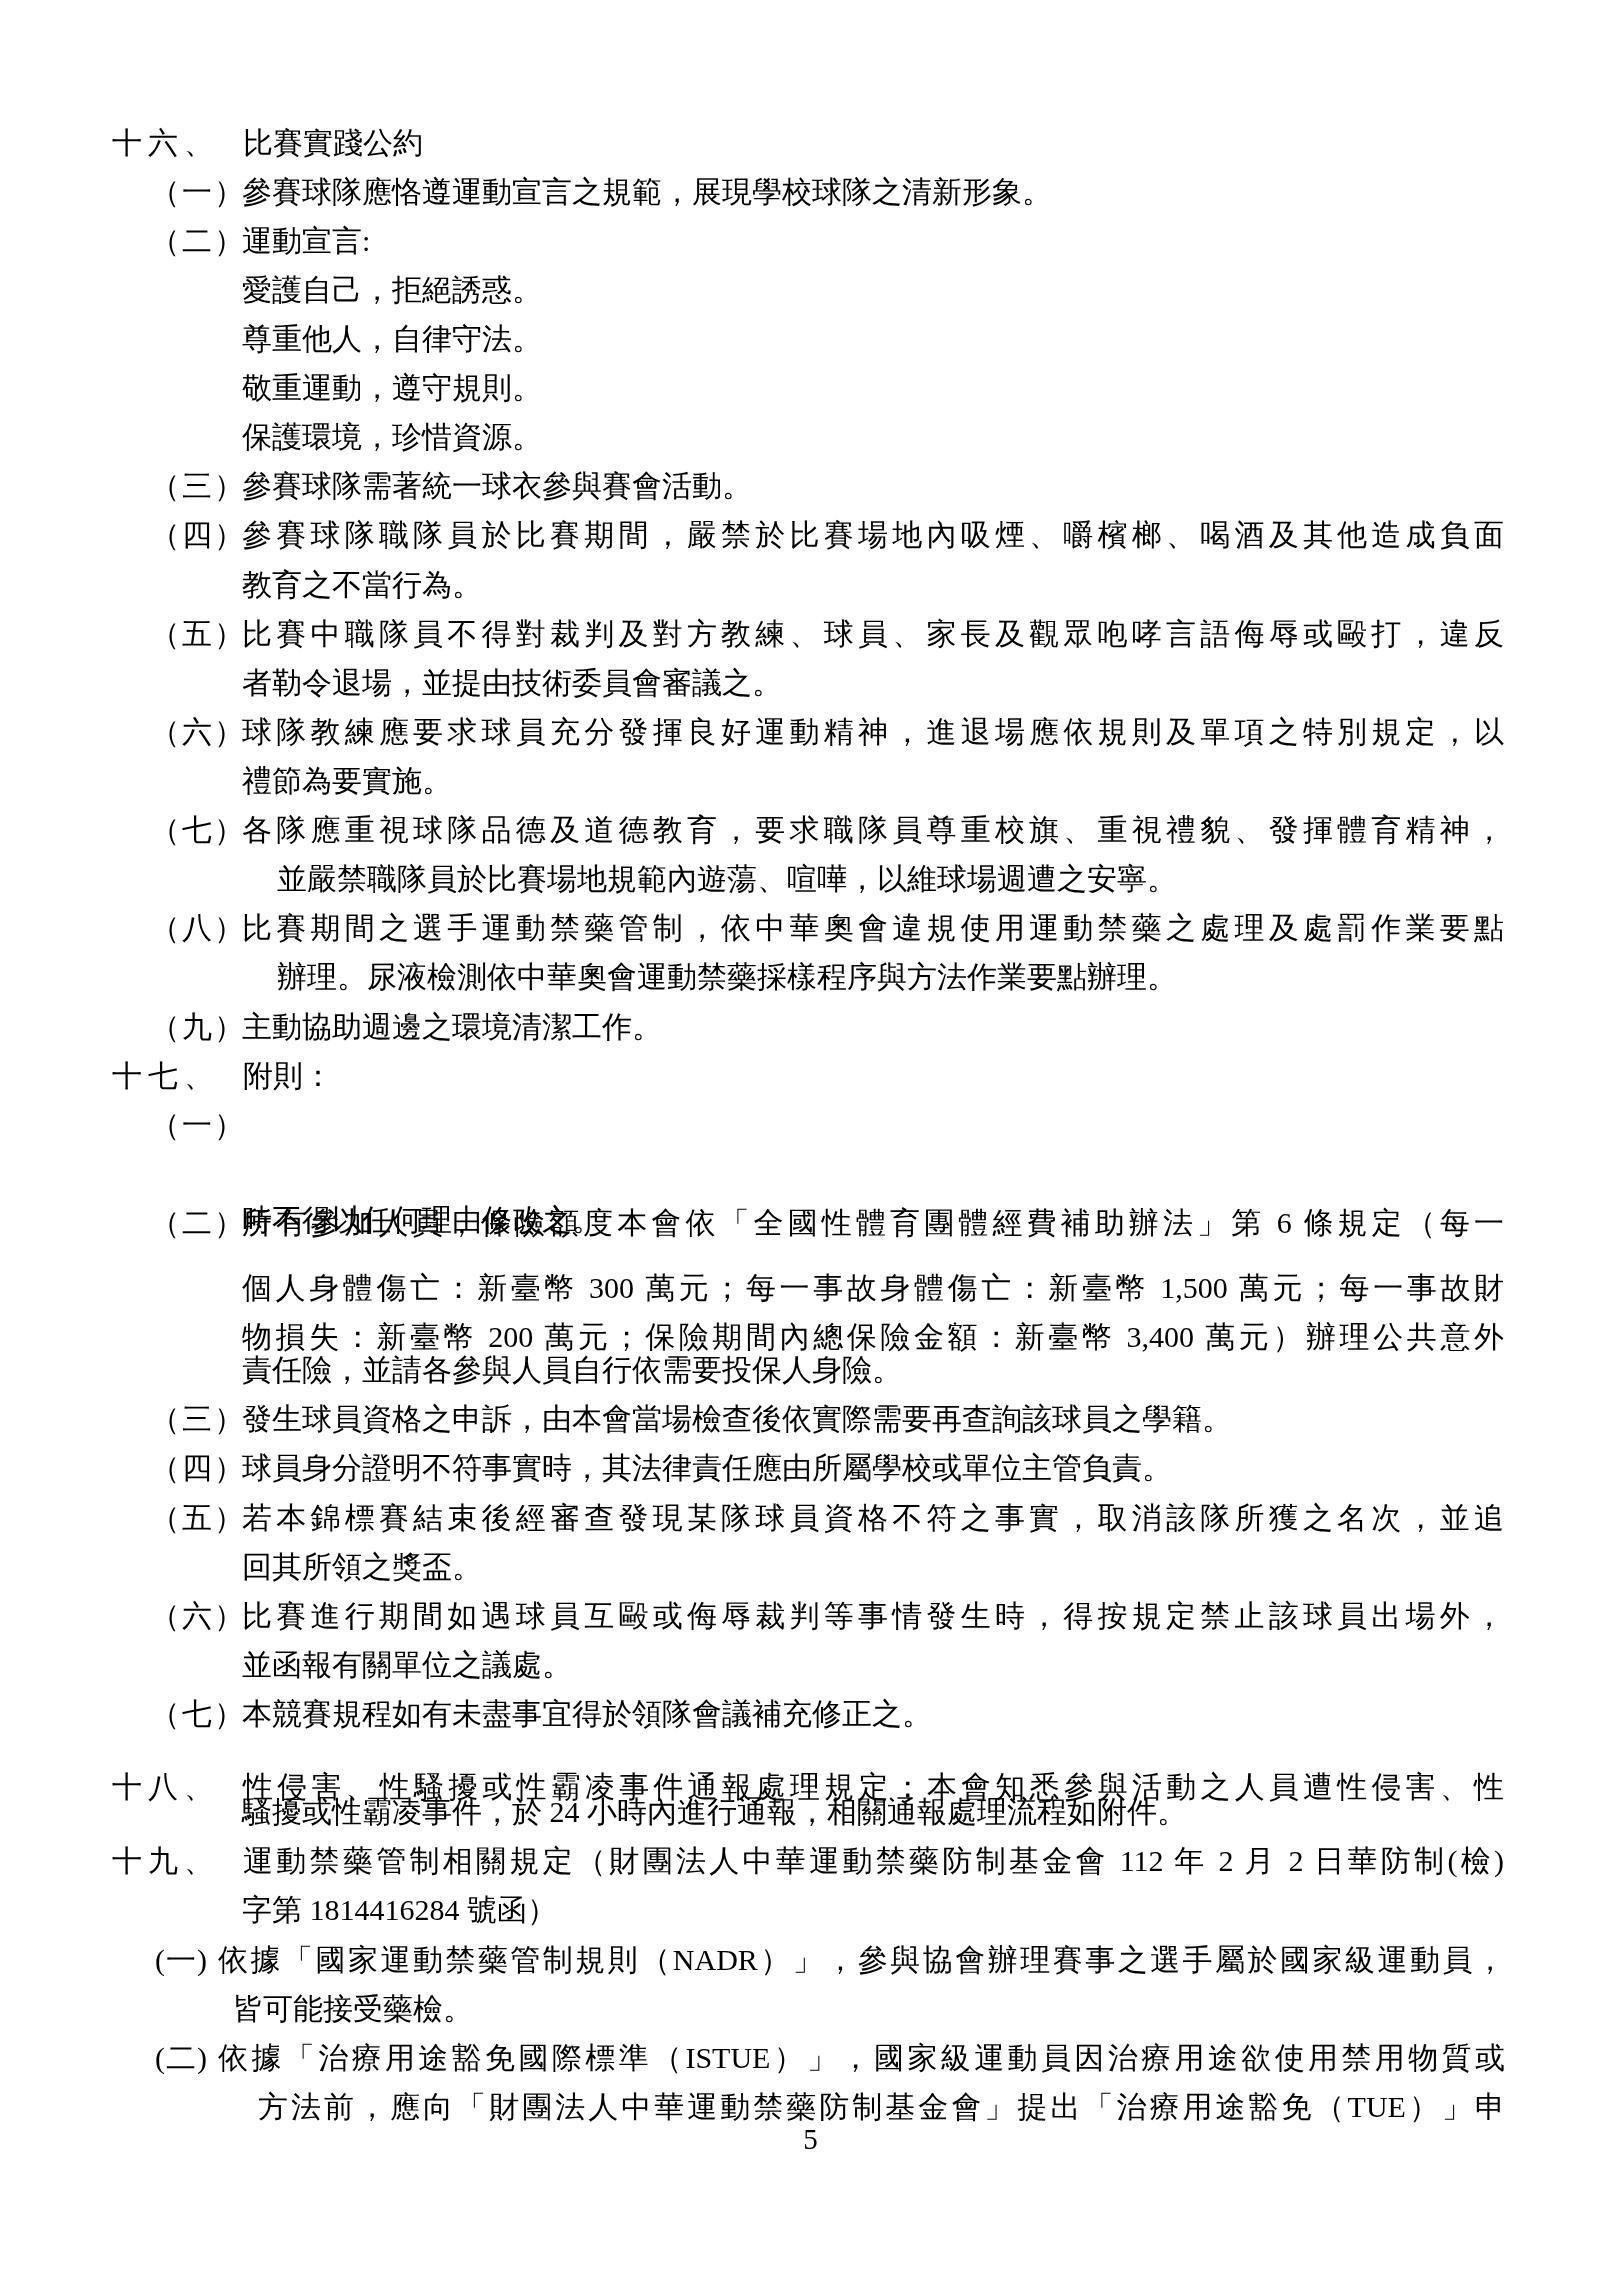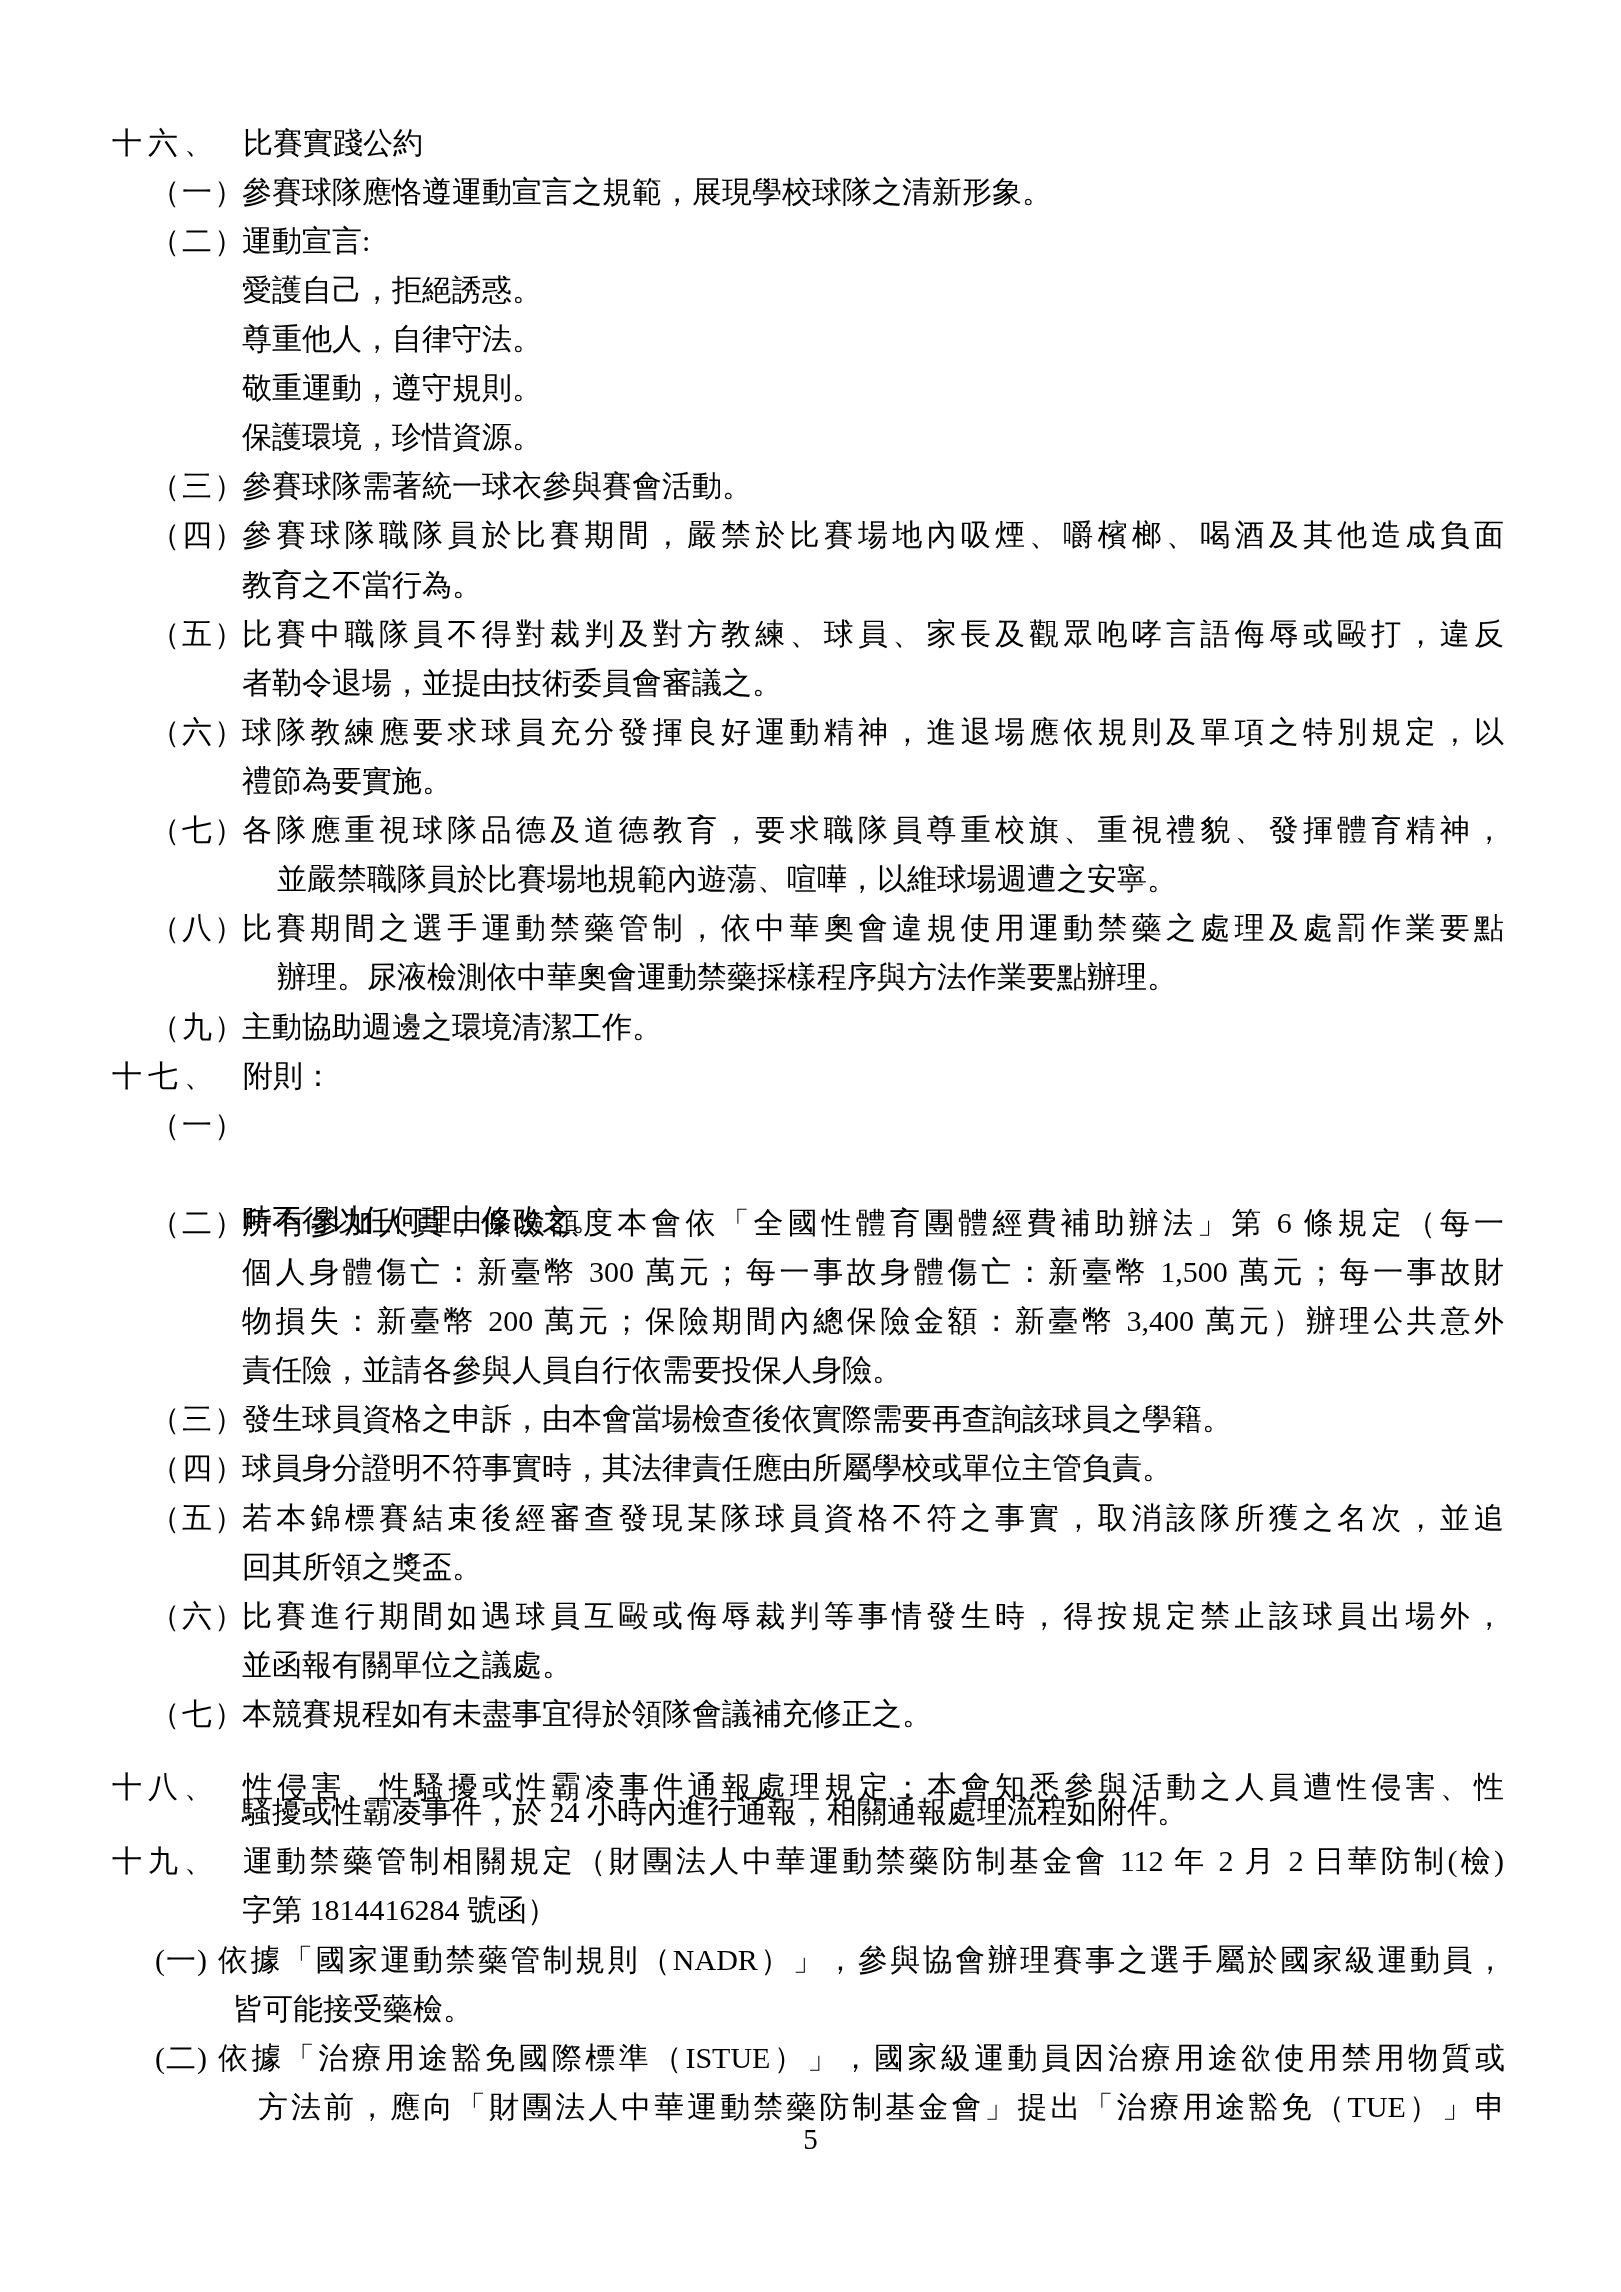--- a/index.html
+++ b/index.html
@@ -44,21 +44,21 @@
   
   .just .text{
     white-space:normal;
     text-align:justify;
     text-align-last:justify;
     text-justify:inter-character;
   }
   .l1.just .text{width:1261px;}
   .l2.just .text{width:1262px;}
   .l2t.just .text{width:1287px;}
-  .bd.just .text{width:1262px;}
+  .bd.just .text{width:1262px;margin-top:16px;}
   .c19b.just .text{width:1247px;}
   #page-number{
     position:absolute;
     left:0;top:2115px;
     width:1621px;height:49px;
     line-height:49px;
     text-align:center;
     font-size:29px;
     color:#000;
   }

